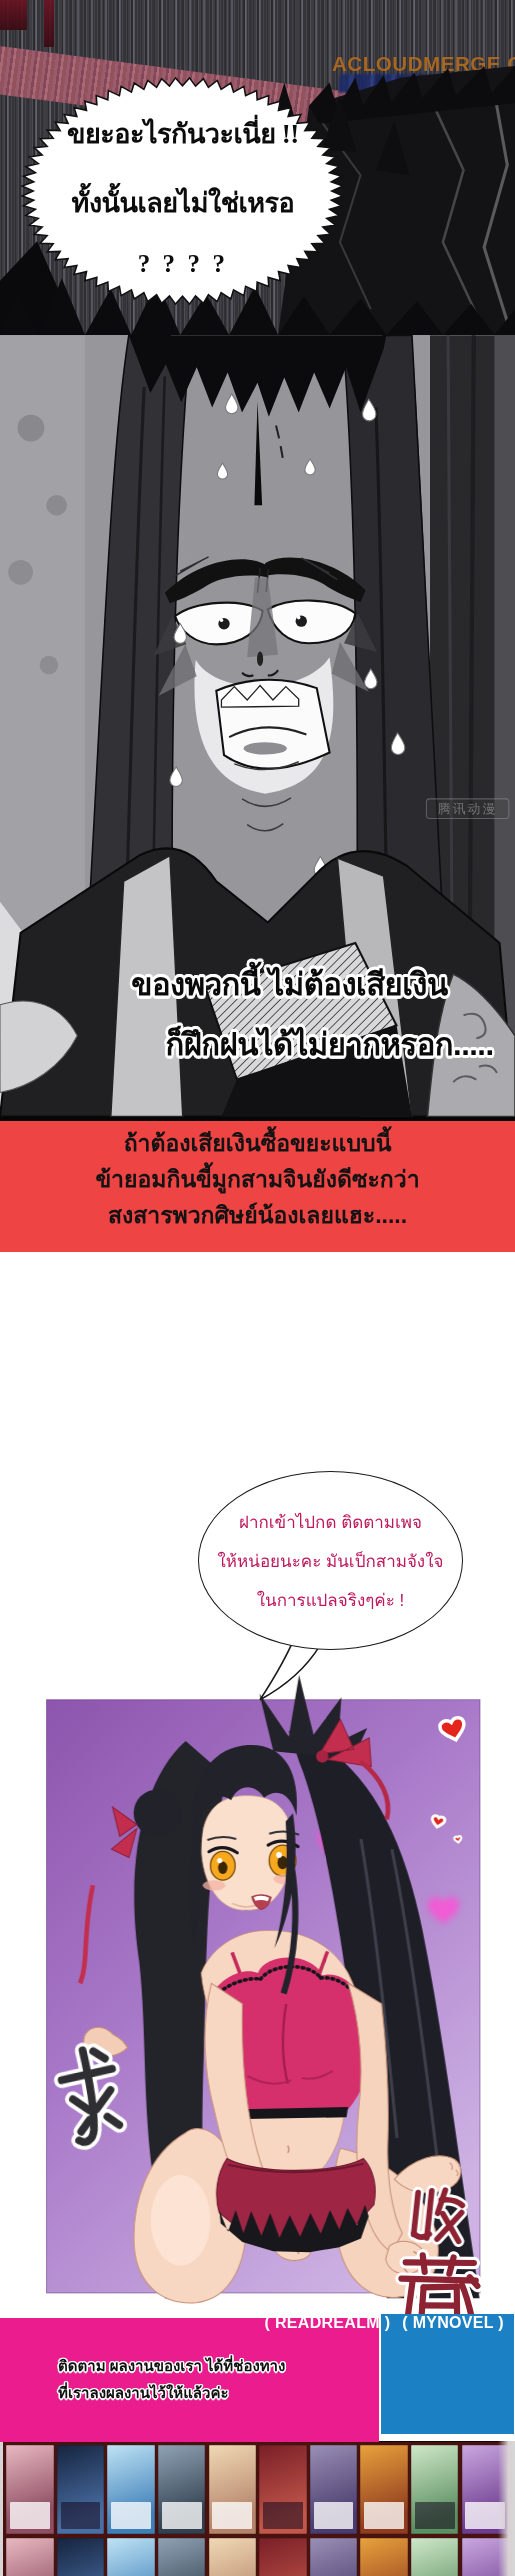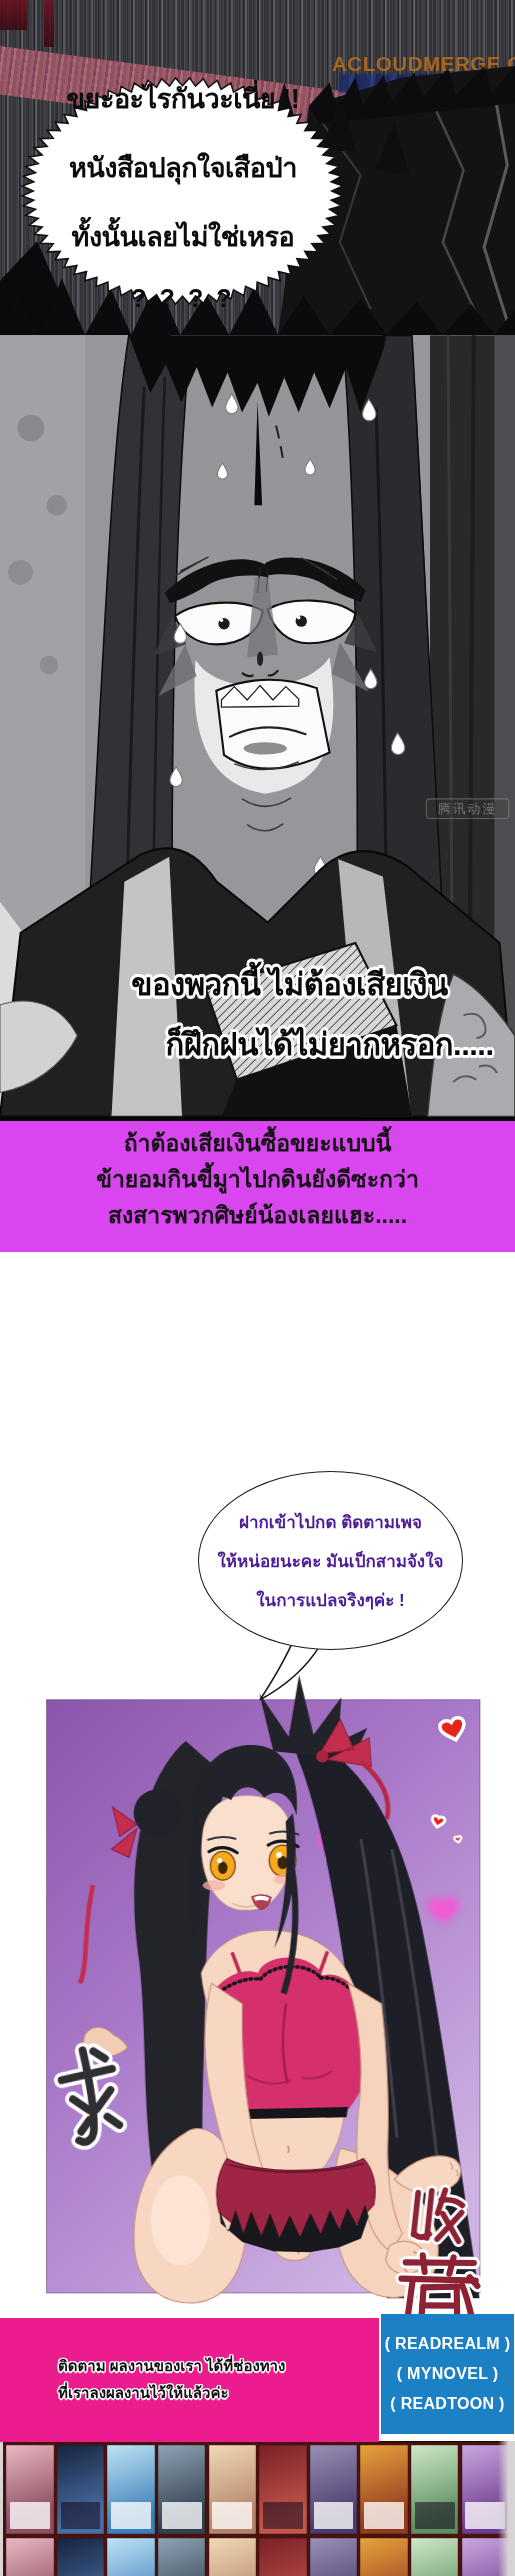--- a/index.html
+++ b/index.html
@@ -19,58 +19,58 @@
   #wm-orange{position:absolute;left:332px;top:52px;font-size:20.6px;font-weight:700;letter-spacing:0.5px;
     color:rgba(190,115,35,.85);text-shadow:0 0 1px rgba(0,0,0,.4);white-space:nowrap;}
   #wm-blue{position:absolute;left:339px;top:74px;width:170px;height:19px;transform:skewX(-5deg);
     background:repeating-linear-gradient(90deg,#1b2a6b 0 10.3px,#2e3f8a 10.3px 14px,#16225c 14px 21px);
     filter:blur(1.3px);opacity:.85;border-radius:1.5px;}
 
   
   #bubble1{position:absolute;left:14.4px;top:71px;width:337px;height:240px;}
   #bubble1 svg{position:absolute;left:0;top:0;}
   #bubble1-text{position:absolute;left:0;top:0;width:100%;height:100%;display:flex;flex-direction:column;
-    align-items:center;justify-content:center;gap:26px;padding-top:7.2px;box-sizing:border-box;}
+    align-items:center;justify-content:center;gap:26px;padding-top:7.2px;box-sizing:border-box;font-family:Liberation Serif, serif;}
   .b1line{font-size:27px;font-weight:800;color:#0c0c0c;letter-spacing:-0.5px;white-space:nowrap;}
   .b1line.q{font-size:25px;letter-spacing:3.1px;}
 
   
   #panel-face{position:absolute;left:0;top:335px;width:515px;height:782px;overflow:hidden;
     background:#97979b;border-bottom:4.6px solid #060606;}
   .facetext{position:absolute;width:515px;text-align:center;font-weight:800;color:#0a0a0a;
     font-size:31px;letter-spacing:-0.5px;line-height:58px;white-space:nowrap;padding-left:32px;}
   .ow5{text-shadow:2.6px 0 0 #fff,-2.6px 0 0 #fff,0 2.6px 0 #fff,0 -2.6px 0 #fff,
        2.1px 2.1px 0 #fff,-2.1px 2.1px 0 #fff,2.1px -2.1px 0 #fff,-2.1px -2.1px 0 #fff,
        1px 2.6px 0 #fff,-1px 2.6px 0 #fff,1px -2.6px 0 #fff,-1px -2.6px 0 #fff;}
   .ow3{text-shadow:1.5px 0 0 #fff,-1.5px 0 0 #fff,0 1.5px 0 #fff,0 -1.5px 0 #fff,
        1px 1px 0 #fff,-1px 1px 0 #fff,1px -1px 0 #fff,-1px -1px 0 #fff;}
 
   
-  #narration{position:absolute;left:0;top:1121px;width:515px;height:131px;background:#d946ef;
+  #narration{position:absolute;left:0;top:1121px;width:515px;height:131px;background:#ef4444;
     display:flex;flex-direction:column;align-items:center;justify-content:flex-start;padding-top:4.1px;box-sizing:border-box;}
   .narr{font-size:23px;font-weight:700;color:#131313;line-height:36px;white-space:nowrap;}
 
   
   #bubble2{position:absolute;left:198px;top:1471px;width:265px;height:242px;z-index:6;}
   #bubble2 .tail{position:absolute;left:61px;top:164px;}
   #bubble2 .oval{position:absolute;left:0;top:0;width:265px;height:179px;background:#fff;
     border:1.5px solid #1a1a1a;border-radius:50%;display:flex;flex-direction:column;align-items:center;
     justify-content:center;gap:12.4px;box-sizing:border-box;}
-  .b2line{font-size:17px;color:#4c1d95;font-weight:700;white-space:nowrap;}
+  .b2line{font-size:17px;color:#be185d;font-weight:400;white-space:nowrap;}
 
   
   #girl-wrap{position:absolute;left:31px;top:1643px;width:464px;height:701px;z-index:2;}
 
   
   #promo-bar{position:absolute;left:0;top:2318px;width:379px;height:124px;background:#eb1d8e;
     display:flex;flex-direction:column;justify-content:center;gap:8.8px;
     padding-left:58px;box-sizing:border-box;z-index:3;}
   .promoline{font-size:15px;font-weight:700;color:#101010;line-height:18.5px;white-space:nowrap;}
   #platform-box{position:absolute;left:381px;top:2314px;width:133px;height:120px;background:#1b80c4;
-    display:flex;flex-direction:column;align-items:center;justify-content:center;gap:12px;z-index:3;}
+    display:flex;flex-direction:row;justify-content:center;gap:12px;z-index:3;}
   .platline{font-size:16px;font-weight:700;color:#fff;letter-spacing:0.3px;white-space:nowrap;}
 
   
   #grid-band{position:absolute;left:0;top:2441px;width:515px;height:189px;background:#d6d6d6;}
   #covers{position:absolute;left:3.1px;top:0;width:509px;height:189px;background:#4a120f;
     border-top:1.5px solid #120505;border-radius:0 0 7.2px 7.2px;display:grid;
     grid-template-columns:repeat(10,1fr);grid-template-rows:1fr 1fr;gap:3.1px;padding:3.1px;box-sizing:border-box;}
   .cover{border-radius:1px;position:relative;overflow:hidden;box-shadow:inset 0 0 0 0.5px rgba(0,0,0,.35);}
   .cover::after{content:"";position:absolute;left:8%;bottom:6%;width:84%;height:30%;
     background:rgba(255,255,255,.78);border-radius:1px;}
@@ -112,21 +112,20 @@
       <path d="M0,650 L35,565 L75,650 L120,540 L165,650 L215,560 L255,650 L305,545 L350,650 L400,570 L445,650 L495,555 L540,650 L590,575 L640,650 L700,580 L750,650 L810,585 L860,650 L915,590 L960,650 L1000,600 L1000,650 Z" fill="#0b0b0d"></path>
       <path d="M190,345 L228,225 L262,345 M300,305 L338,185 L372,305 M415,280 L450,165 L483,280 M520,270 L552,160 L585,272 M625,290 L660,185 L692,295 M730,330 L765,235 L795,340" fill="#0e0e10"></path>
     </svg>
 
     <div id="bubble1">
       <svg width="337" height="240" viewBox="0 0 655 465">
         <polygon id="spikypoly" fill="#ffffff" stroke="#111" stroke-width="3" points="617.7,232.5 639.2,242.1 616.6,250.3 636.8,261.2 613.3,268.0 632.1,280.1 607.8,285.5 625.1,298.7 600.2,302.5 615.8,316.7 590.5,319.0 604.2,334.1 578.8,334.8 590.6,350.7 565.2,349.9 575.0,366.4 549.8,364.0 557.5,381.1 532.7,377.2 538.3,394.7 514.0,389.2 517.4,407.0 493.9,400.1 495.1,418.0 472.6,409.7 471.6,427.6 450.1,417.9 446.9,435.8 426.7,424.8 421.3,442.3 402.6,430.1 395.0,447.3 377.9,434.0 368.2,450.6 352.8,436.3 341.1,452.3 327.5,437.1 313.9,452.3 302.2,436.3 286.8,450.6 277.1,434.0 260.0,447.3 252.4,430.1 233.7,442.3 228.3,424.8 208.1,435.8 204.9,417.9 183.4,427.6 182.4,409.7 159.9,418.0 161.1,400.1 137.6,407.0 141.0,389.2 116.7,394.7 122.3,377.2 97.5,381.1 105.2,364.0 80.0,366.4 89.8,349.9 64.4,350.7 76.2,334.8 50.8,334.1 64.5,319.0 39.2,316.7 54.8,302.5 29.9,298.7 47.2,285.5 22.9,280.1 41.7,268.0 18.2,261.2 38.4,250.3 15.8,242.1 37.3,232.5 15.8,222.9 38.4,214.7 18.2,203.8 41.7,197.0 22.9,184.9 47.2,179.5 29.9,166.3 54.8,162.5 39.2,148.3 64.5,146.0 50.8,130.9 76.2,130.2 64.4,114.3 89.8,115.1 80.0,98.6 105.2,101.0 97.5,83.9 122.3,87.8 116.7,70.3 141.0,75.8 137.6,58.0 161.1,64.9 159.9,47.0 182.4,55.3 183.4,37.4 204.9,47.1 208.1,29.2 228.3,40.2 233.7,22.7 252.4,34.9 260.0,17.7 277.1,31.0 286.8,14.4 302.2,28.7 313.9,12.7 327.5,27.9 341.1,12.7 352.8,28.7 368.2,14.4 377.9,31.0 395.0,17.7 402.6,34.9 421.3,22.7 426.7,40.2 446.9,29.2 450.1,47.1 471.6,37.4 472.6,55.3 495.1,47.0 493.9,64.9 517.4,58.0 514.0,75.8 538.3,70.3 532.7,87.8 557.5,83.9 549.8,101.0 575.0,98.6 565.2,115.1 590.6,114.3 578.8,130.2 604.2,130.9 590.5,146.0 615.8,148.3 600.2,162.5 625.1,166.3 607.8,179.5 632.1,184.9 613.3,197.0 636.8,203.8 616.6,214.7 639.2,222.9"></polygon>
       </svg>
       <div id="bubble1-text">
         <div class="b1line">ขยะอะไรกันวะเนี่ย !!</div>
-        <div class="b1line">หนังสือปลุกใจเสือป่า</div>
         <div class="b1line">ทั้งนั้นเลยไม่ใช่เหรอ</div>
         <div class="b1line q">? ? ? ?</div>
       </div>
     </div>
   </div>
 
   <div id="panel-face">
     <svg width="515" height="782" viewBox="0 0 1000 1517">
       <defs>
         <pattern id="hatchp" width="12" height="12" patternTransform="rotate(45)" patternUnits="userSpaceOnUse">
@@ -213,21 +212,21 @@
         <text x="908" y="928" text-anchor="middle" font-size="25" letter-spacing="4" fill="rgba(180,180,180,.65)">腾讯动漫</text>
       </g>
     </svg>
   </div>
 
   <div class="facetext ow5" style="top:956px;">ของพวกนี้ ไม่ต้องเสียเงิน</div>
   <div class="facetext ow5" style="top:1016px;margin-left:40px;">ก็ฝึกฝนได้ไม่ยากหรอก.....</div>
 
   <div id="narration">
     <div class="narr">ถ้าต้องเสียเงินซื้อขยะแบบนี้</div>
-    <div class="narr">ข้ายอมกินขี้มูาไปกดินยังดีซะกว่า</div>
+    <div class="narr">ข้ายอมกินขี้มูกสามจินยังดีซะกว่า</div>
     <div class="narr">สงสารพวกศิษย์น้องเลยแฮะ.....</div>
   </div>
 
   <div id="bubble2">
     <svg class="tail" width="88" height="70" viewBox="0 0 170 135">
       <path d="M70,2 C52,45 28,85 2,125 C52,98 92,62 118,20 Z" fill="#fff" stroke="#1a1a1a" stroke-width="3"></path>
     </svg>
     <div class="oval">
       <div class="b2line">ฝากเข้าไปกด ติดตามเพจ</div>
       <div class="b2line">ให้หน่อยนะคะ มันเป็กสามจังใจ</div>

